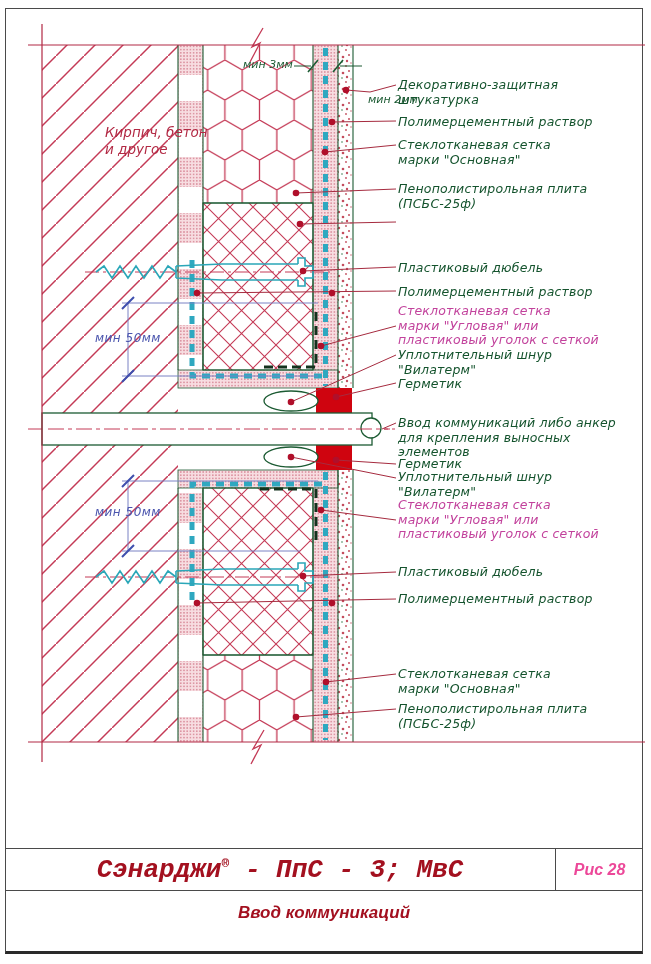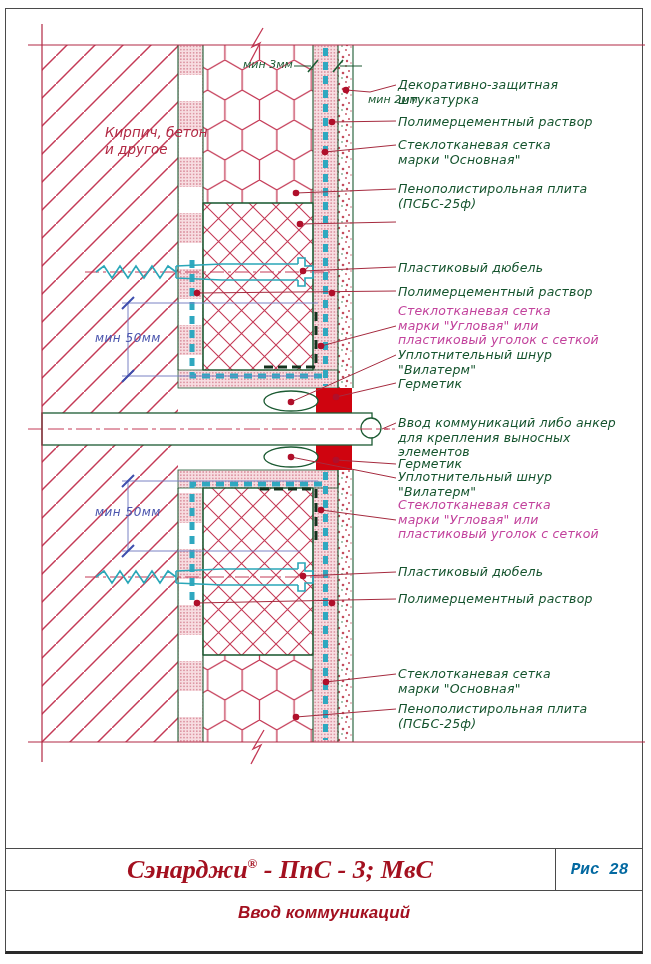--- a/index.html
+++ b/index.html
@@ -11,25 +11,25 @@
   .lbl{position:absolute;left:398px;width:252px;font-style:italic;font-size:12.5px;
        line-height:14.5px;color:#14532d;white-space:pre-line;letter-spacing:.2px;}
   .mag{color:#c2429c;}
   .wall-txt{position:absolute;left:58px;top:124px;font-style:italic;font-size:13.5px;
        line-height:17px;color:#b22944;white-space:pre-line;margin-left:47px;}
   .dim-green{position:absolute;font-style:italic;font-size:11px;color:#1c5b33;}
   .dim-blue{position:absolute;font-style:italic;font-size:12px;color:#4b55ae;letter-spacing:.5px;}
   #title-row{position:absolute;left:5px;top:848px;width:638px;height:43px;box-sizing:border-box;
        border-top:1.5px solid #4a4a4a;border-bottom:1.5px solid #4a4a4a;display:flex;align-items:center;}
   #title-main{flex:1;text-align:center;color:#a3101f;font-weight:bold;font-style:italic;
-       font-size:26px;font-family:Liberation Serif, serif;}
+       font-size:26px;font-family:Liberation Mono, monospace;}
   #title-main sup{font-size:13px;}
   #fig-cell{width:88px;height:100%;box-sizing:border-box;border-left:1.5px solid #4a4a4a;
-       display:flex;align-items:center;justify-content:center;color:#0369a1;font-weight:bold;
-       font-style:italic;font-size:16px;font-family:Liberation Mono, monospace;}
+       display:flex;align-items:center;justify-content:center;color:#ec4899;font-weight:bold;
+       font-style:italic;font-size:16px;font-family:Liberation Sans, sans-serif;}
   #subtitle{position:absolute;left:5px;top:903px;width:638px;text-align:center;color:#a3101f;
        font-weight:bold;font-size:17px;font-style:italic;font-family:"Liberation Sans",sans-serif;}
 </style>
 </head>
 <body>
 
 <div id="page">
   <div id="page-border"></div>
 
   <svg width="651" height="850" viewBox="0 0 651 850">

